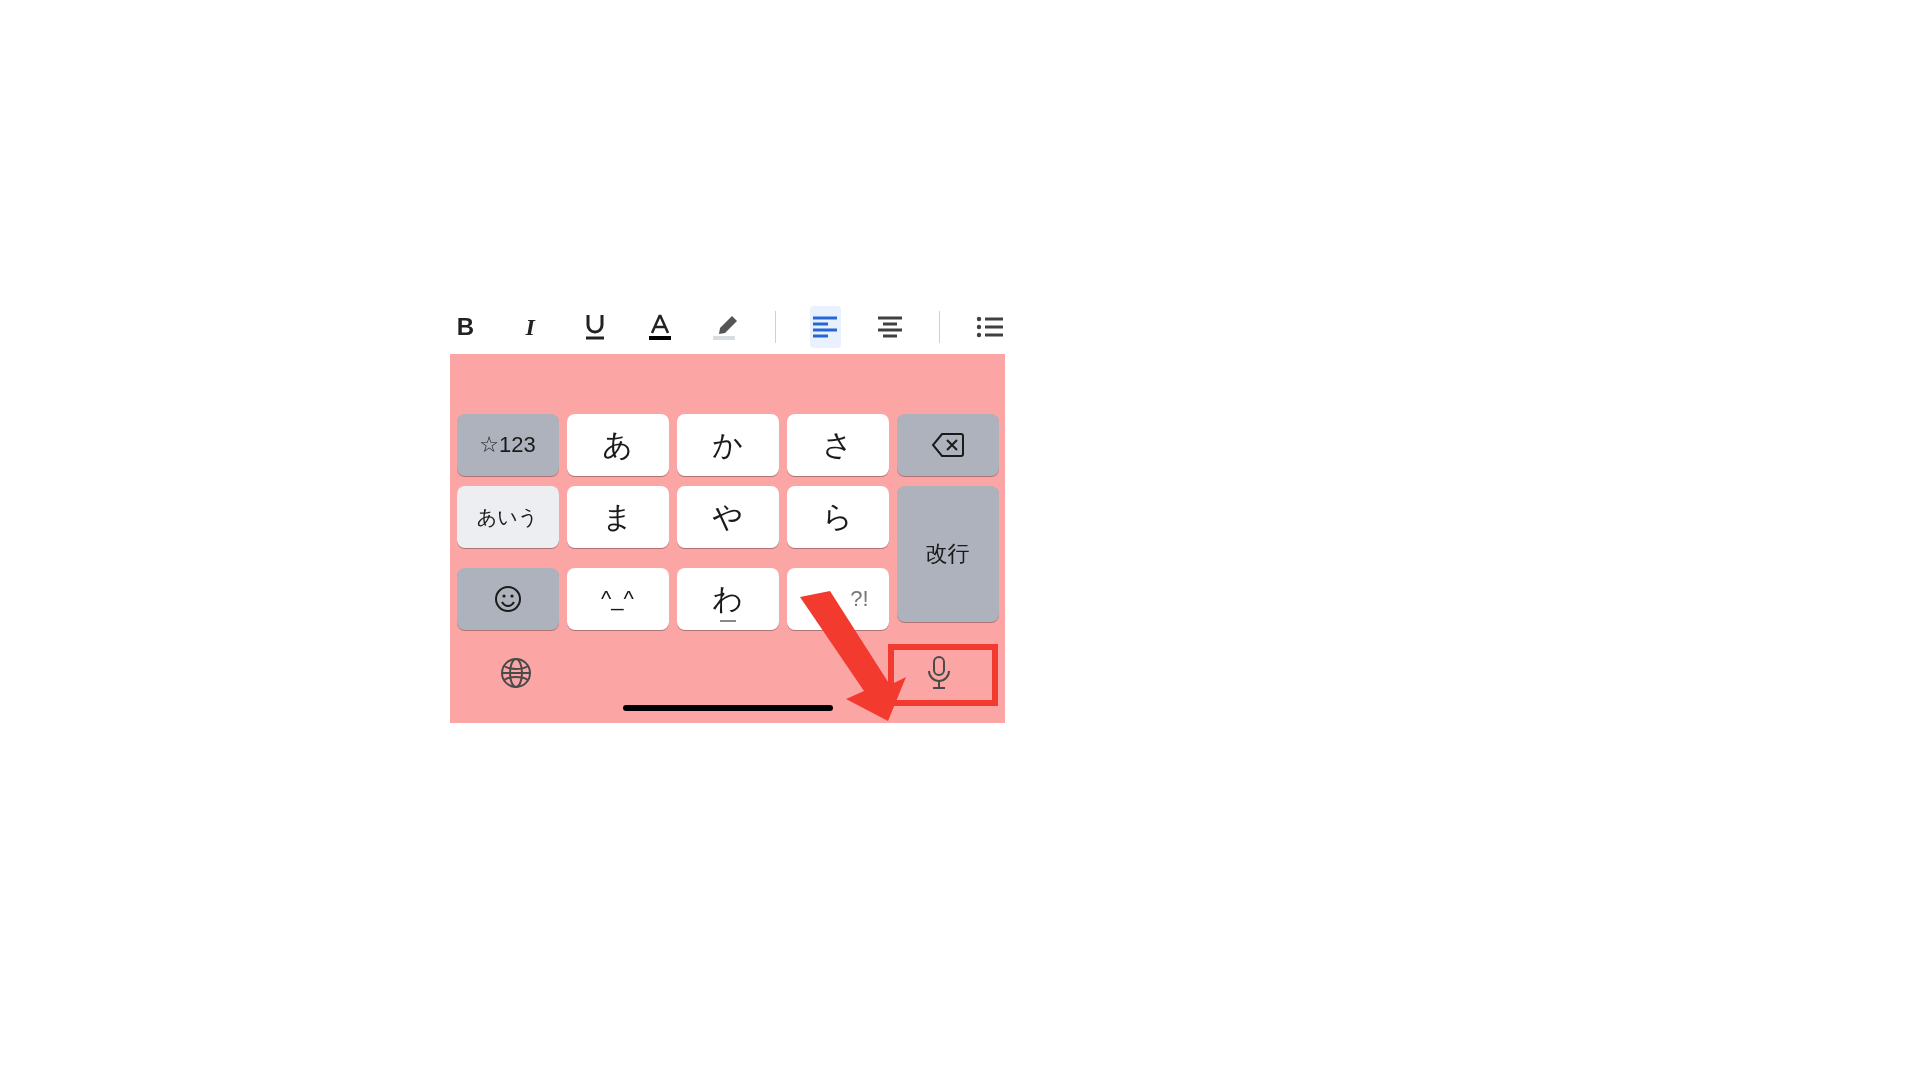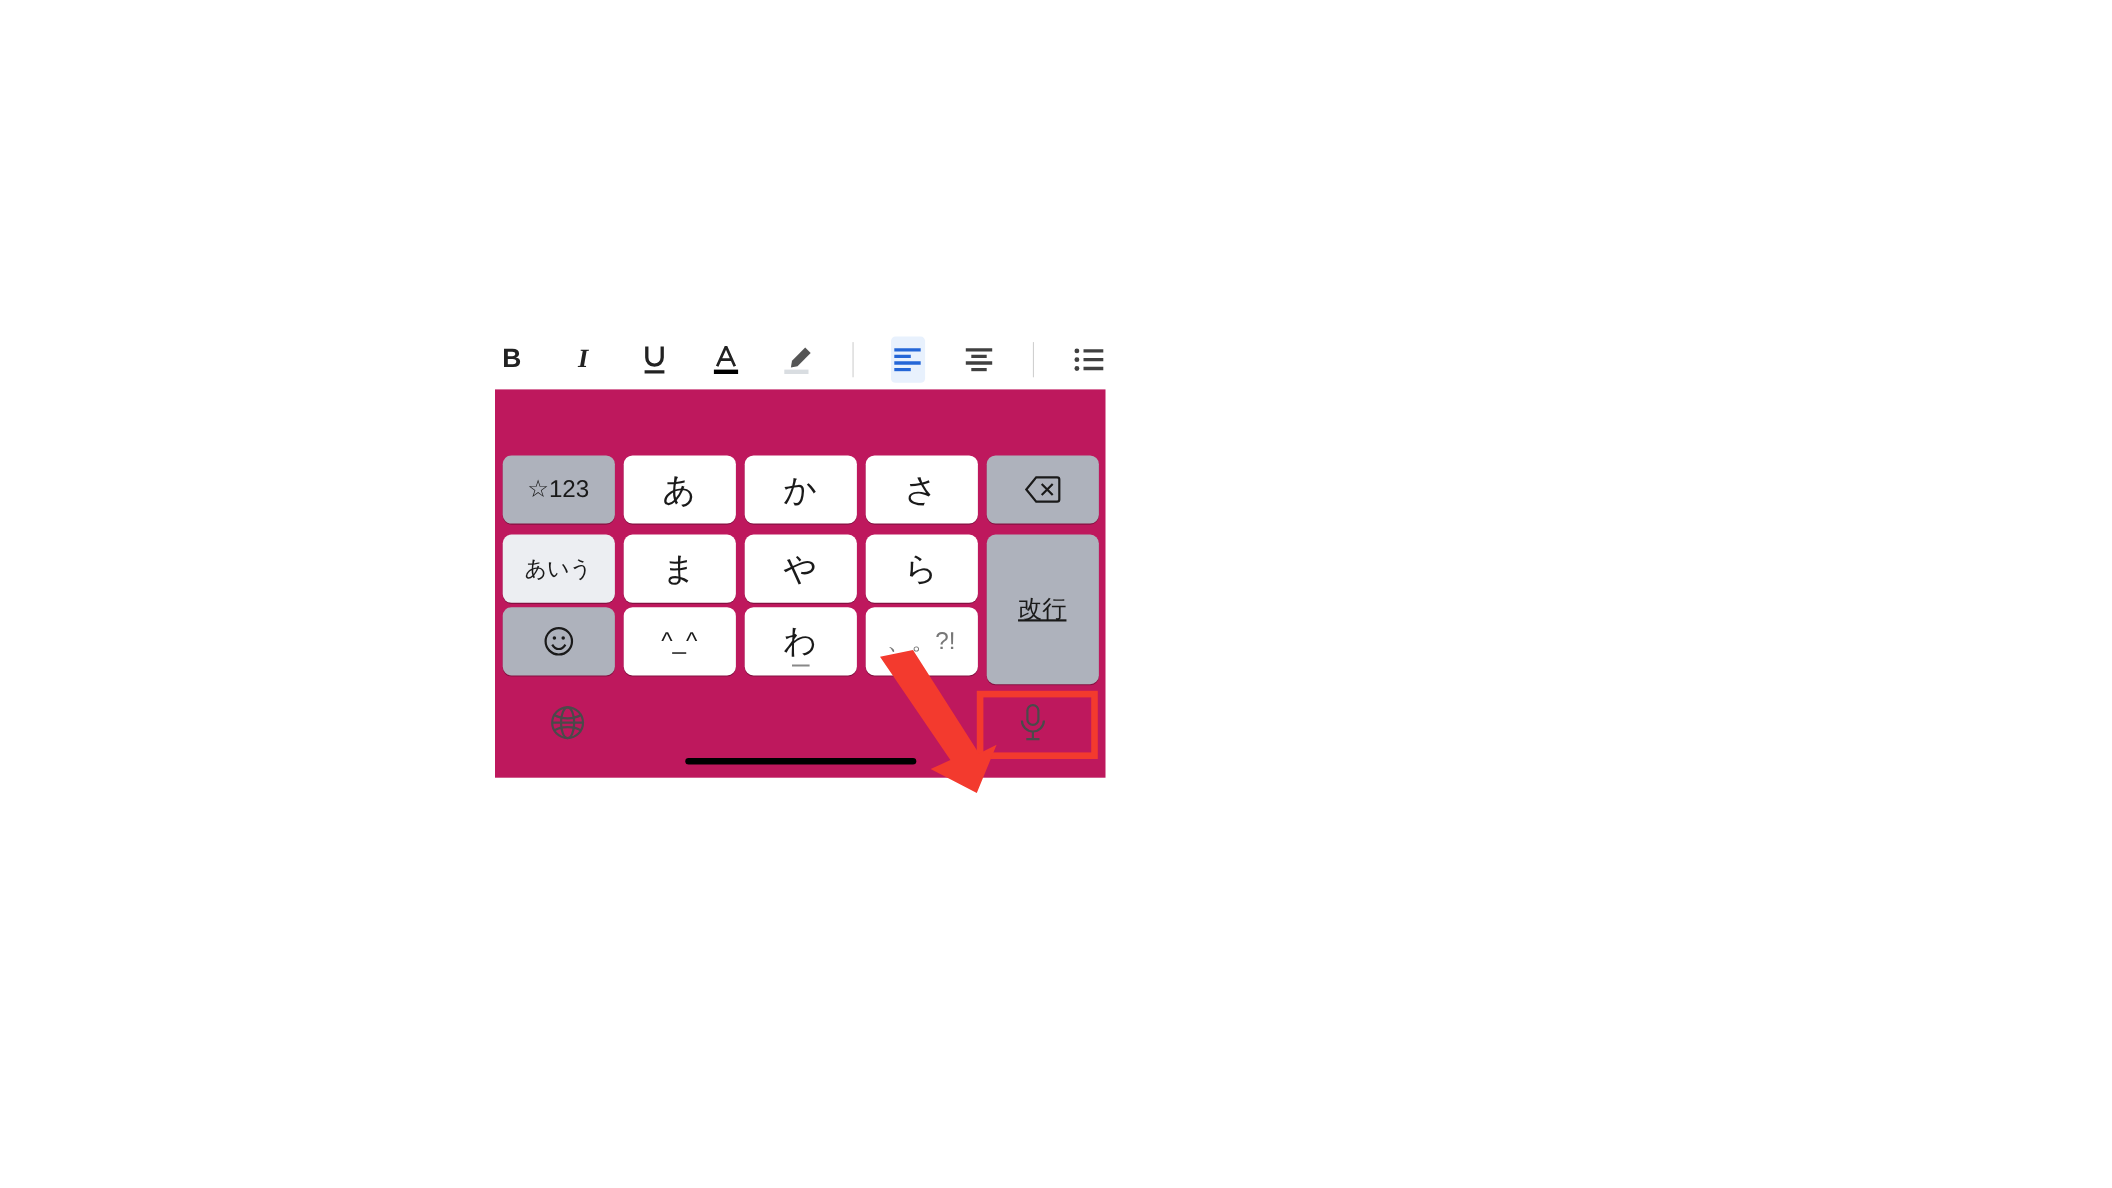--- a/index.html
+++ b/index.html
@@ -43,21 +43,21 @@
 }
 .toolbar .active{
   background:#e8f1fd;
   color:#2466d7;
 }
 .toolbar .sep{
   width:1px;height:32px;background:#d0d0d0;
 }
 
 .keyboard{
-  background:#be185d;
+  background:#fca5a5;
   padding-top:60px;
   padding-bottom:8px;
 }
 .krows{
   padding:0 5px;
 }
 .krow{
   display:grid;
   grid-template-columns:102px 102px 102px 102px 102px;
   gap:8px;
@@ -81,28 +81,27 @@
 .key.small-txt{font-size:22px;}
 .key.tiny-txt{font-size:20px;}
 .key.punct{font-size:22px;color:#777;}
 .key.tall{height:136px;}
 svg{display:block;}
 
 .lowergrid{
   display:grid;
   grid-template-columns:102px 102px 102px 102px 102px;
   grid-template-rows:62px 62px;
-  gap:4px 8px;
+  gap:20px 8px;
   justify-content:center;
   position:relative;
 }
 .absret{
   grid-column:5;
   grid-row:1 / span 2;
-  text-decoration:underline;
 }
 
 .bottom-bar{
   height:85px;
   display:flex;
   align-items:center;
   justify-content:space-between;
   padding:0 45px;
   position:relative;
 }

